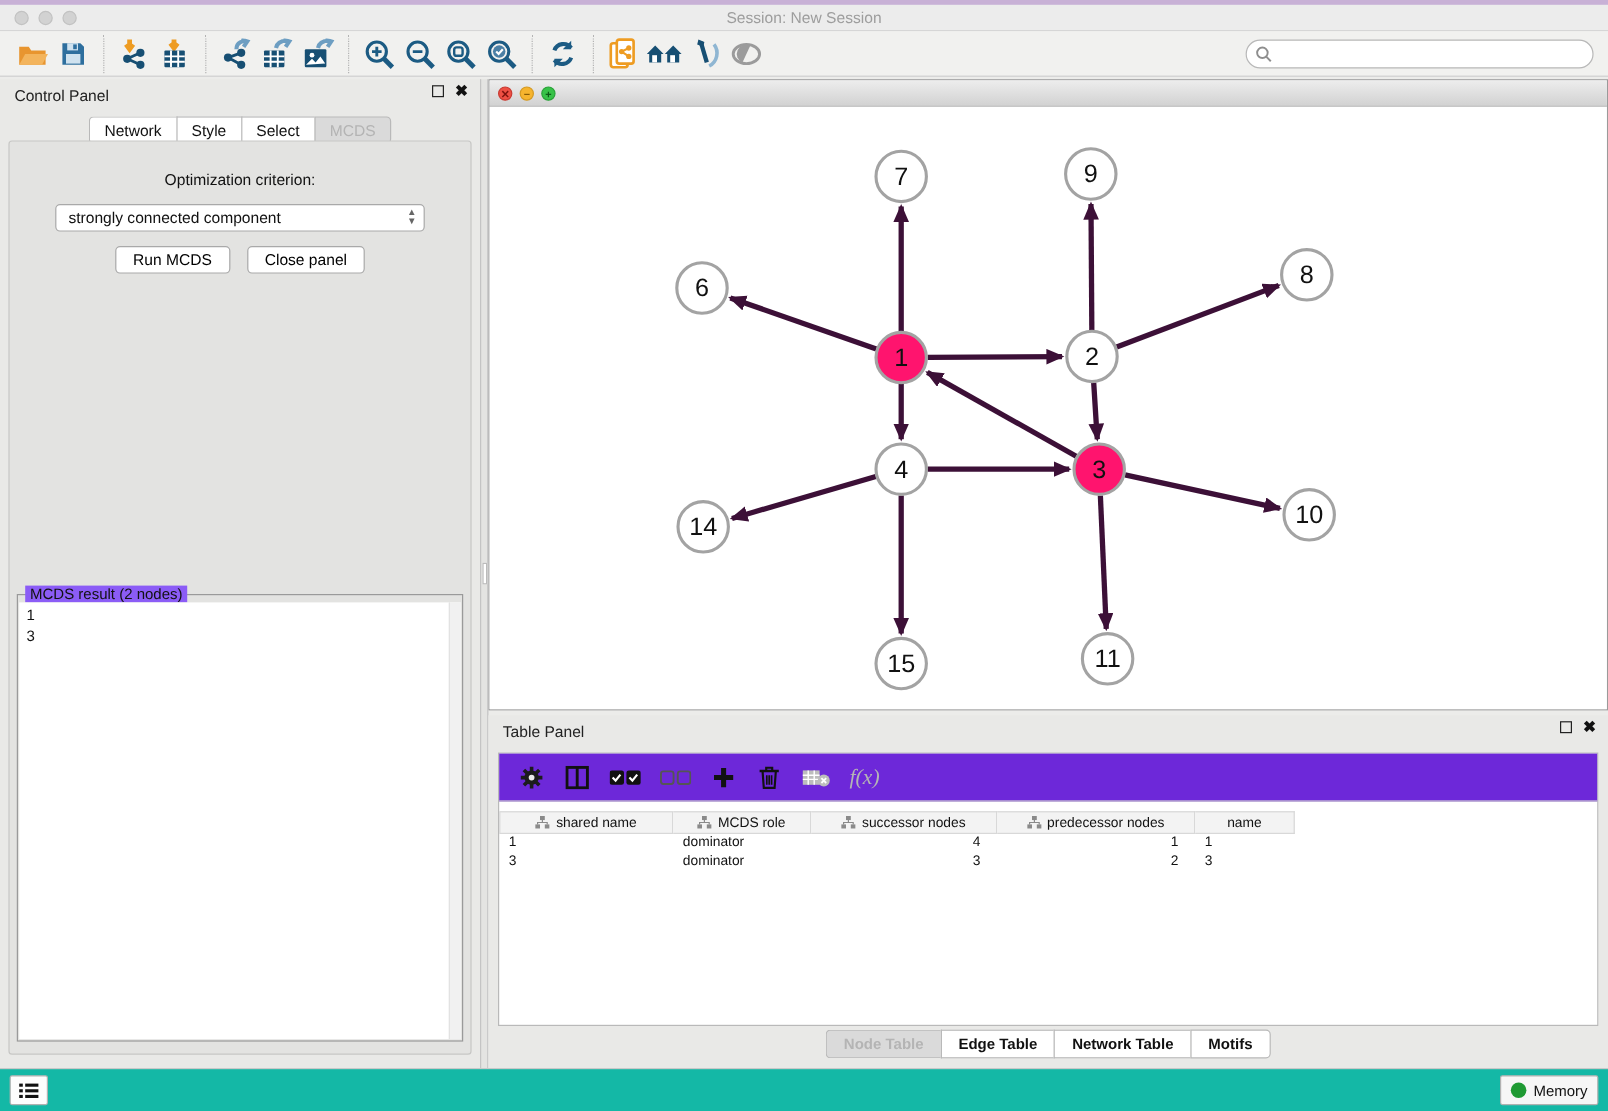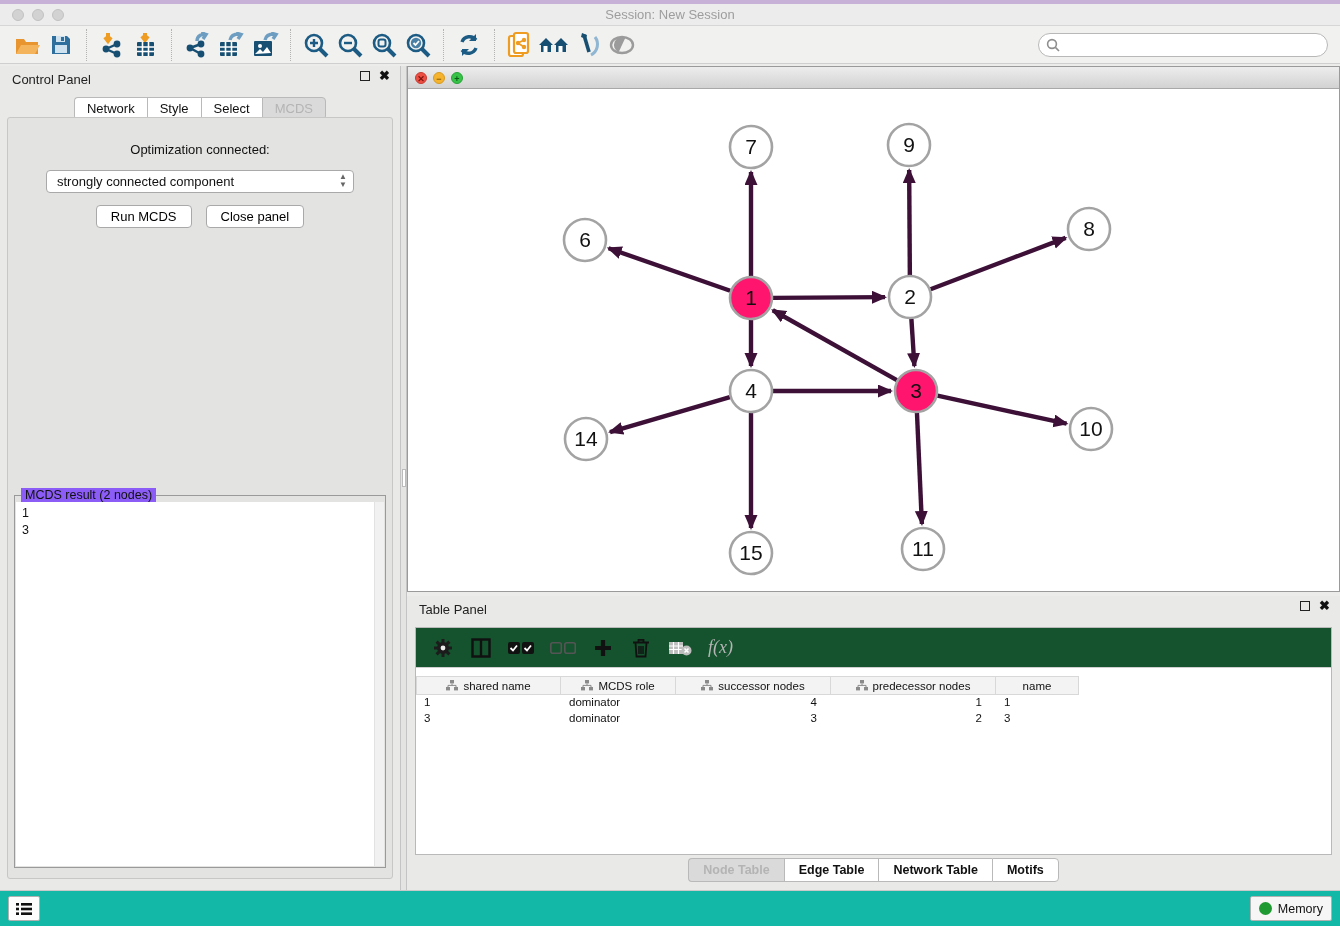--- a/index.html
+++ b/index.html
@@ -103,21 +103,21 @@
   .light.yellow { background:#f6b42e; border:1px solid #d59a22; color:#8a5d05; }
   .light.green { background:#37c248; border:1px solid #28a238; color:#0c5c17; }
   .net-canvas { position:absolute; left:0; top:22px; width:931px; height:502px; background:#fff; }
   
   .table-panel { position:absolute; left:407px; top:596px; width:933px; height:294px; background:#e9e9e7; }
   .tp-box {
     position:absolute; left:8px; top:31px; width:917px; height:228px;
     background:#fff; border:1px solid #b9b9b9;
   }
   .tp-toolbar {
-    height:40px; background:#14532d; border-bottom:1px solid #cfcfcf;
+    height:40px; background:#6d28d9; border-bottom:1px solid #cfcfcf;
     display:flex; align-items:center; gap:16px; padding-left:16px;
   }
   .tp-toolbar .tico { display:flex; align-items:center; justify-content:center; min-width:22px; }
   .fx { font-family:"Liberation Serif", serif; font-style:italic; font-size:18px; color:#b5b5b5; }
   .grid-table { position:absolute; left:0; top:48px; right:0; }
   .g-header { display:flex; height:19px; }
   .g-hcell {
     background:#f3f3f3; border:1px solid #d8d8d8; border-left:none;
     font-size:11.5px; display:flex; align-items:center; justify-content:center; gap:5px;
     color:#111;
@@ -313,21 +313,21 @@
       <span class="ico-close">✖</span>
     </span>
   </div>
   <div class="cp-tabs" id="cp-tabs">
       <span class="tab">Network</span>
       <span class="tab">Style</span>
       <span class="tab">Select</span>
       <span class="tab active">MCDS</span>
     </div>
   <div class="cp-body">
-    <div class="opt-label">Optimization connected:</div>
+    <div class="opt-label">Optimization criterion:</div>
     <div class="dropdown">
       <span>strongly connected component</span>
       <span class="dd-arrows">
           <span>▲</span>
           <span>▼</span>
         </span>
     </div>
     <div class="btn-row">
       <button class="push-btn">Run MCDS</button>
       <button class="push-btn">Close panel</button>

